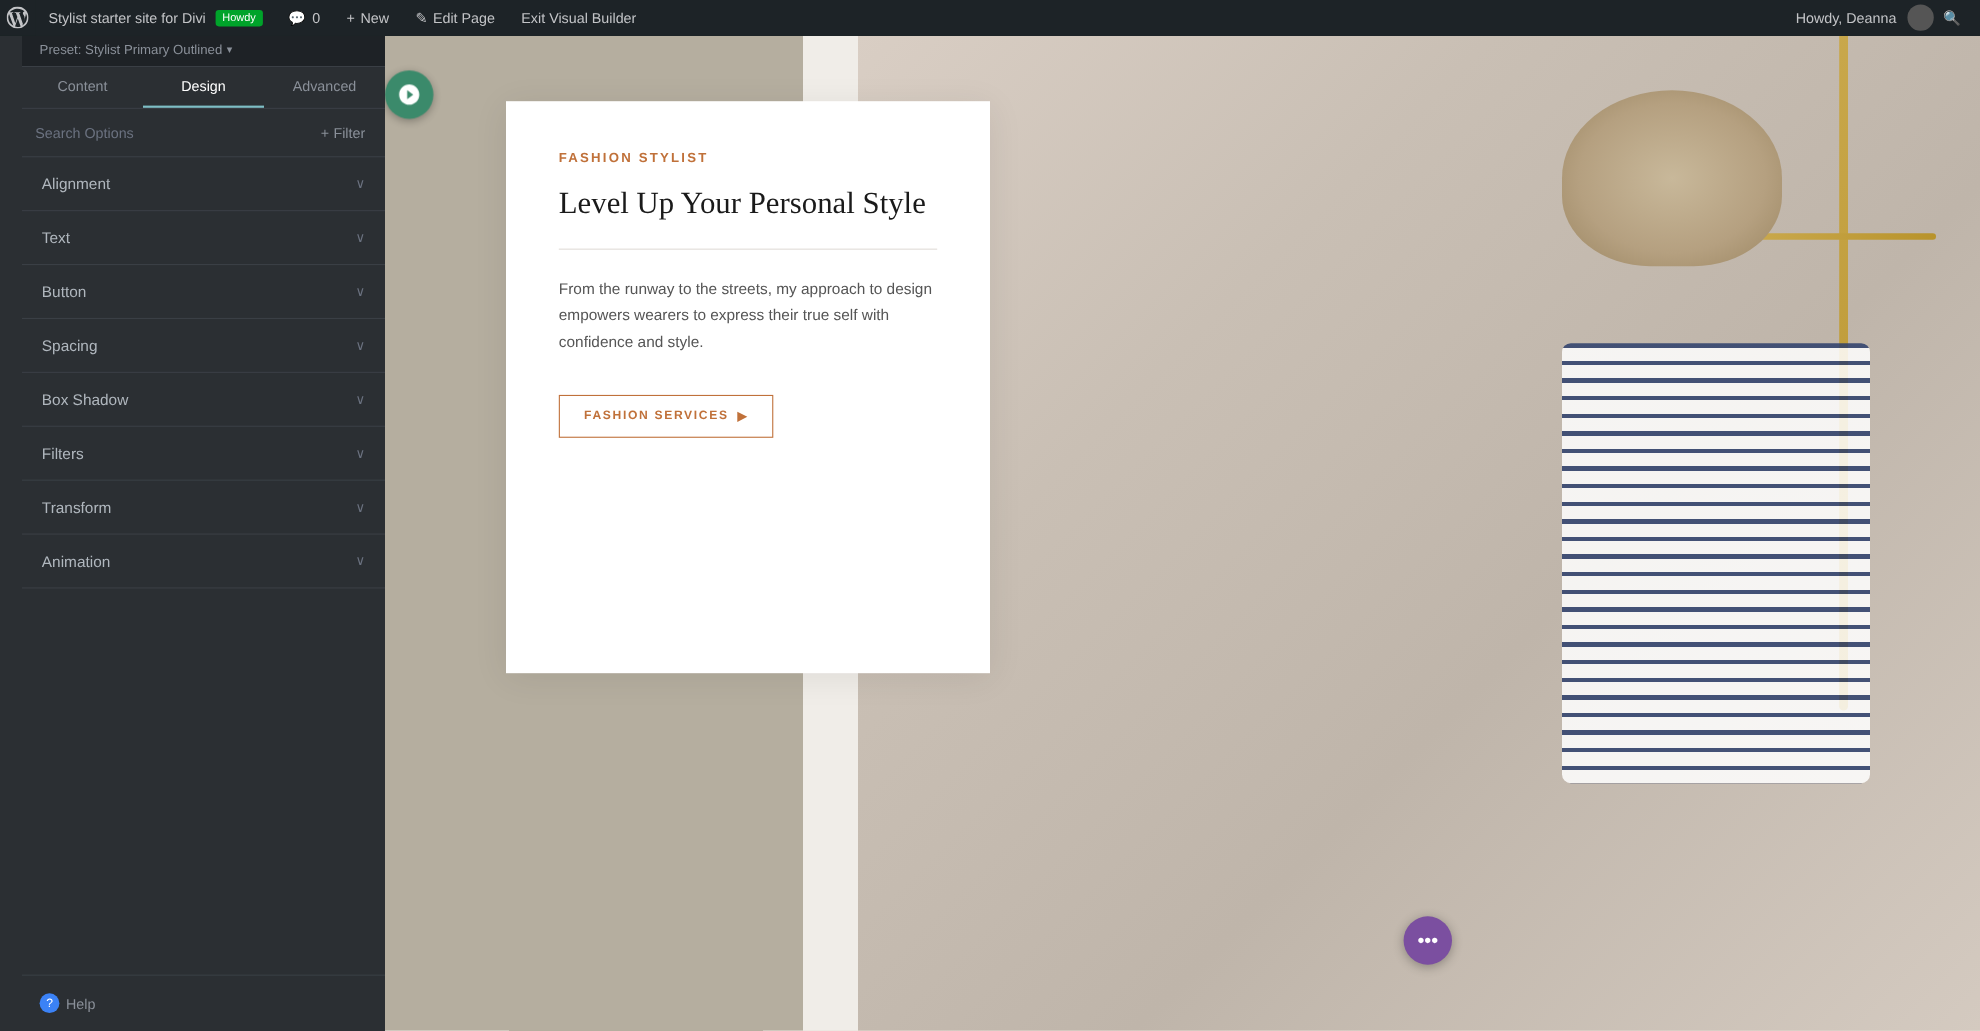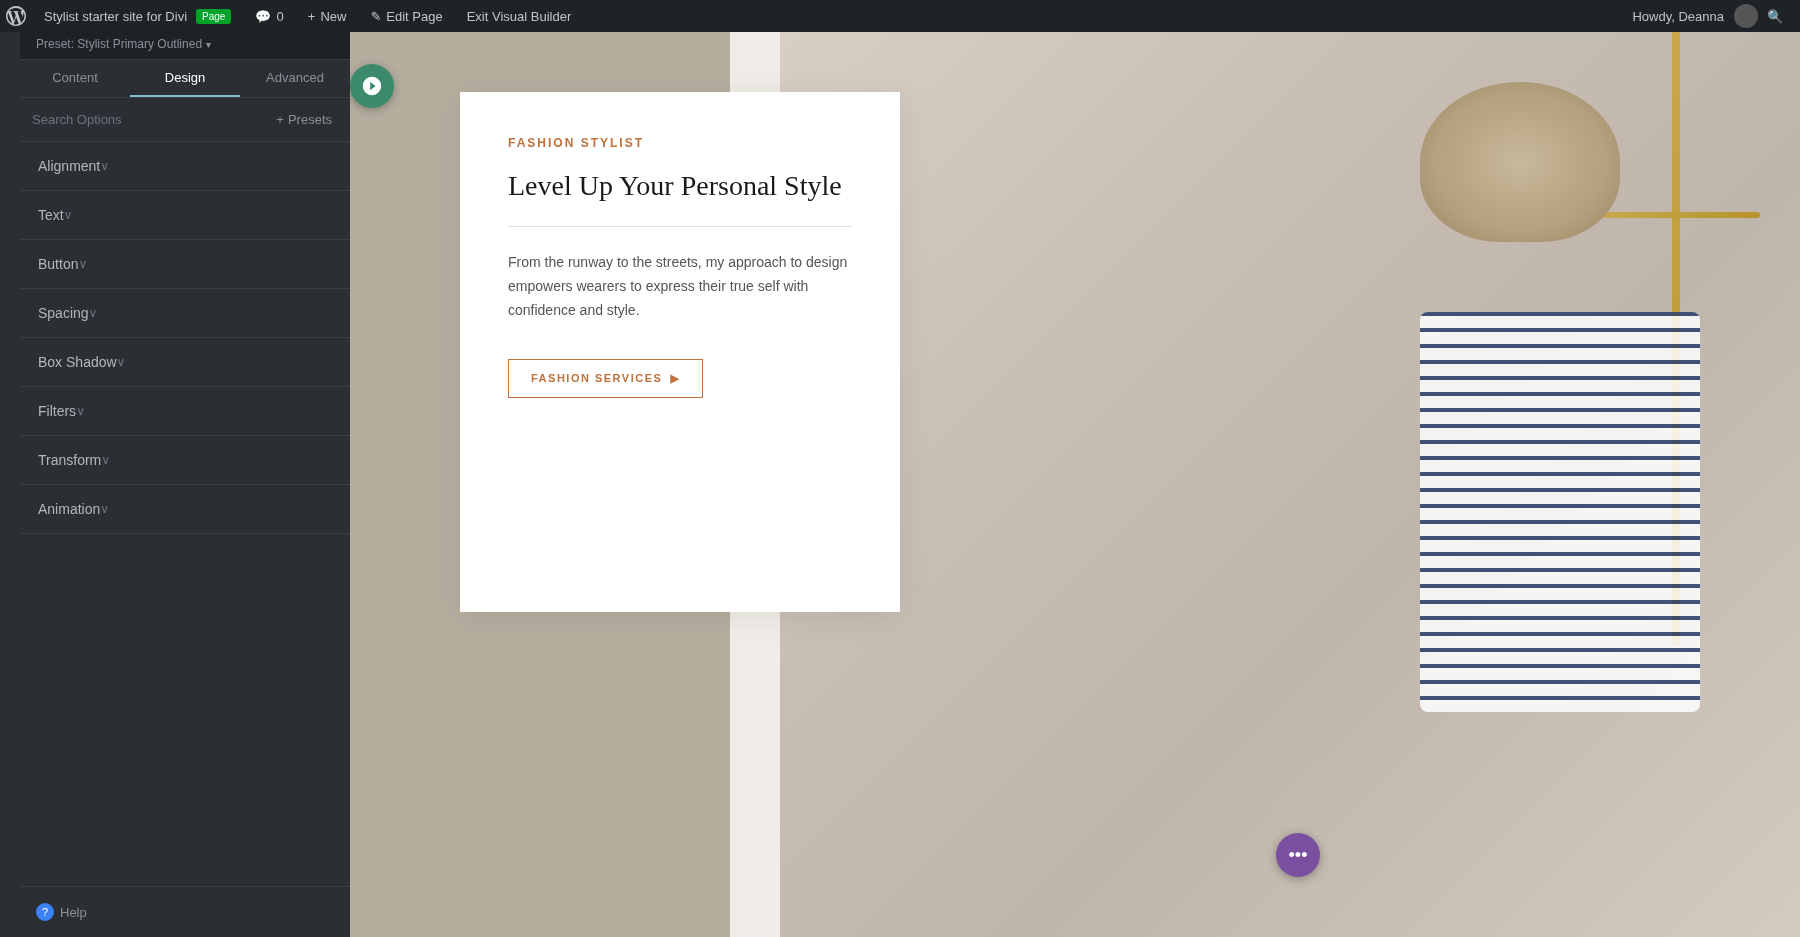--- a/index.html
+++ b/index.html
@@ -86,21 +86,21 @@
       color: #8a9099; font-size: 13px; cursor: pointer;
       border: none; background: none; padding: 4px 6px;
     }
 
     
     .panel-options { flex: 1; overflow-y: auto; }
     .option-group {
       border-bottom: 1px solid #3a3f45;
     }
     .option-group-header {
-      display: flex; align-items: center; justify-content: flex-start;
+      display: flex; align-items: center; justify-content: space-between;
       padding: 16px 18px; cursor: pointer; color: #b0b7be;
       font-size: 14px;
     }
     .chevron { font-size: 12px; color: #6b7280; }
 
     
     .panel-help {
       padding: 16px; border-top: 1px solid #3a3f45;
       display: flex; align-items: center; gap: 6px;
       color: #8a9099; font-size: 13px; cursor: pointer;
@@ -262,21 +262,21 @@
 
 <div class="admin-bar">
   <div class="admin-bar-left">
     <div class="wp-logo">
       <svg viewBox="0 0 20 20" xmlns="http://www.w3.org/2000/svg">
         <path d="M10 0C4.477 0 0 4.477 0 10s4.477 10 10 10 10-4.477 10-10S15.523 0 10 0zM1.5 10c0-1.2.27-2.34.75-3.36L6.18 17.5C3.47 16.16 1.5 13.29 1.5 10zm8.5 8.5c-.81 0-1.6-.12-2.34-.34l2.49-7.23 2.55 6.99c.02.04.04.07.06.1-.87.31-1.8.48-2.76.48zm1.18-12.6c.51-.03.97-.08.97-.08.46-.05.4-.73-.05-.7 0 0-1.37.1-2.26.1-.83 0-2.23-.11-2.23-.11-.46-.02-.52.67-.06.7 0 0 .43.05.89.08l1.32 3.62-1.86 5.57-3.09-9.19c.51-.03.97-.08.97-.08.46-.05.4-.73-.05-.7 0 0-1.37.1-2.26.1-.16 0-.35 0-.54-.01C3.85 3.77 6.76 2 10 2c2.44 0 4.67.93 6.34 2.46-.04 0-.08-.01-.12-.01-.83 0-1.43.72-1.43 1.5 0 .7.4 1.28.83 1.98.32.56.7 1.28.7 2.32 0 .72-.28 1.55-.64 2.71l-.84 2.8-3.06-9.1zM14.3 17.1l2.54-7.34c.47-1.18.63-2.12.63-2.96 0-.3-.02-.58-.06-.84C18.22 7.4 18.5 8.67 18.5 10c0 3.1-1.67 5.81-4.2 7.1z"></path>
       </svg>
     </div>
     <div class="admin-bar-item">
       <span>Stylist starter site for Divi</span>
-      <span class="live-badge">Page</span>
+      <span class="live-badge">Howdy</span>
     </div>
     <div class="admin-bar-item">
       <span>💬</span>
       <span>0</span>
     </div>
     <div class="admin-bar-item">
       <span>+</span>
       <span>New</span>
     </div>
     <div class="admin-bar-item">
@@ -319,21 +319,21 @@
     </div>
     <div class="panel-tab">
       <span>Advanced</span>
     </div>
   </div>
 
   <div class="panel-search">
     <input class="search-input" type="text" placeholder="Search Options" style="">
     <button class="filter-btn">
       <span>+</span>
-      <span>Presets</span>
+      <span>Filter</span>
     </button>
   </div>
 
   <div class="panel-options">
     <div class="option-group">
       <div class="option-group-header">
         <span>Alignment</span>
         <span class="chevron">∨</span>
       </div>
     </div>

